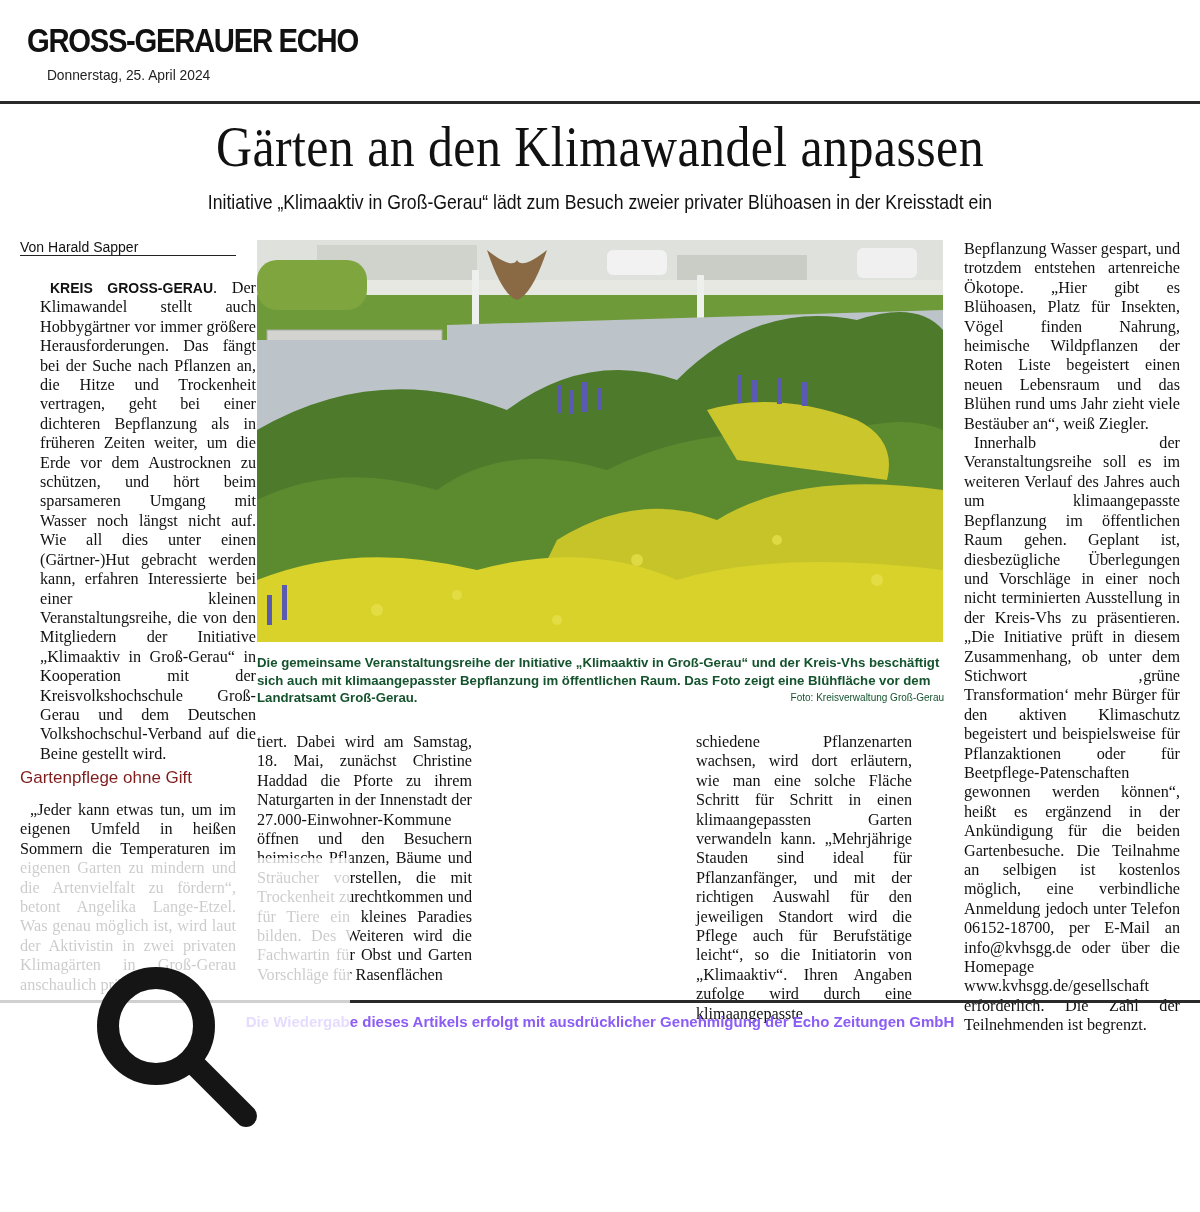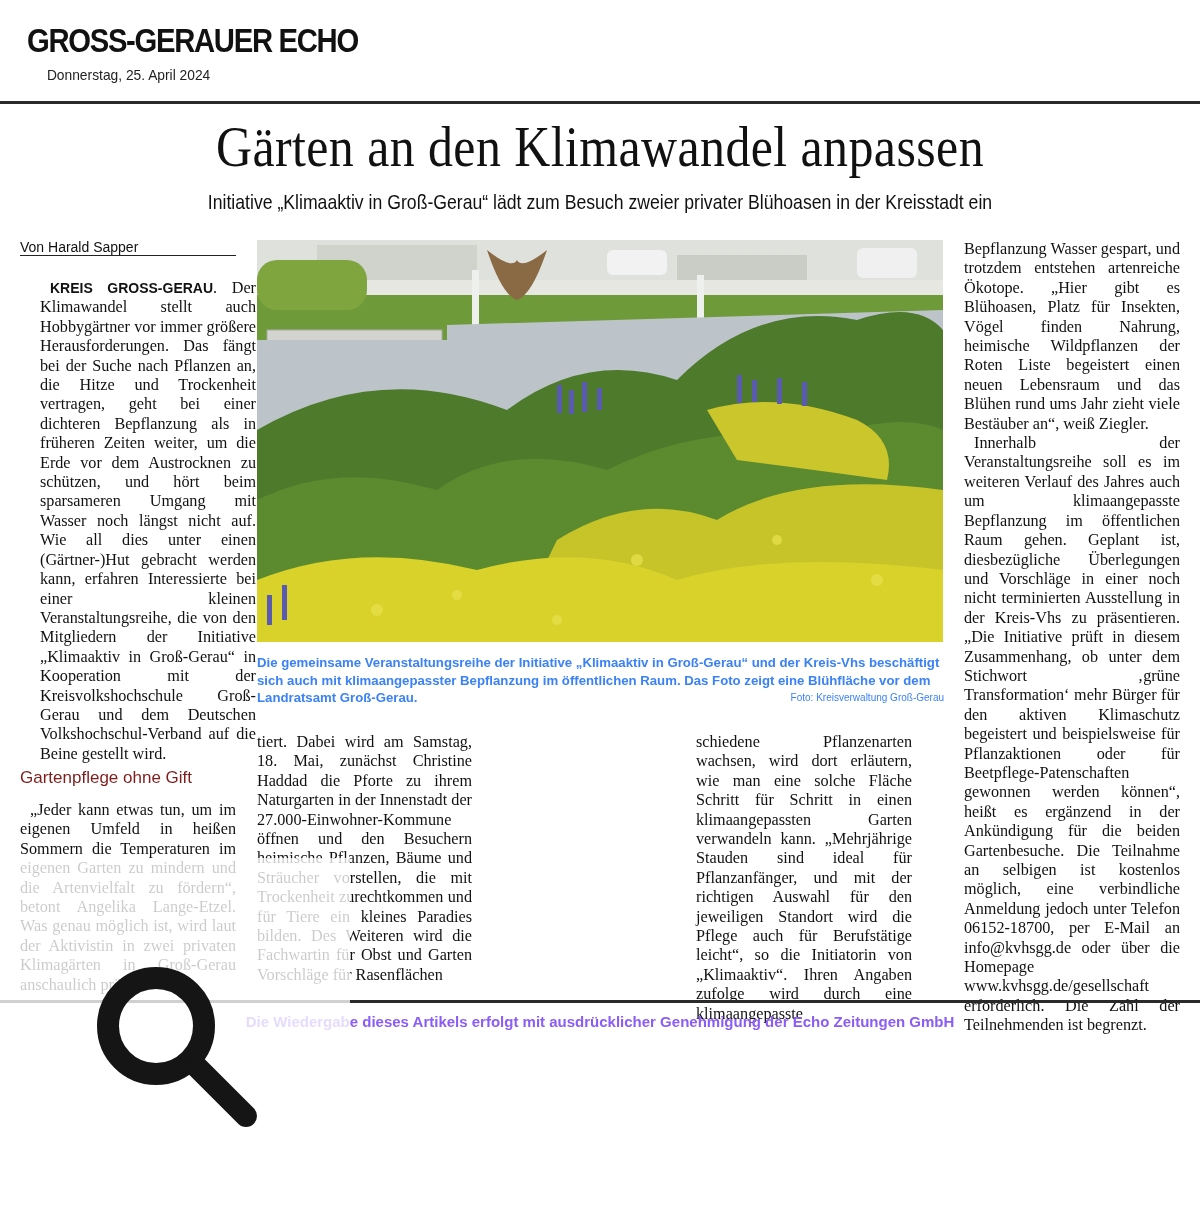--- a/index.html
+++ b/index.html
@@ -21,21 +21,21 @@
          font-size:14px; border-bottom:1px solid #222; transform-origin:0 0; }
   .col { position:absolute; font-family:"Liberation Serif", serif; font-size:16.2px; line-height:19.4px;
          text-align:justify; color:#111; hyphens:manual; }
   .col p { margin:0; }
   .col p.ind { text-indent:10px; }
   .dateline { font-family:"Liberation Sans", sans-serif; font-weight:bold; font-size:14px; }
   .subtitle { position:absolute; left:20px; top:747px; font-family:"Liberation Sans", sans-serif;
          font-size:17px; line-height:22px; color:#7f1d1d;margin-top:20px; }
   .photo { position:absolute; left:257px; top:240px; width:686px; height:402px; overflow:hidden; }
   .caption { position:absolute; left:257px; top:654px; width:687px; font-family:"Liberation Sans", sans-serif;
-         font-size:13.2px; line-height:17.5px; color:#3b82f6; }
+         font-size:13.2px; line-height:17.5px; color:#14532d; }
   .caption .b { font-weight:bold; }
   .caption .credit { float:right; font-weight:normal; font-size:10px; }
   .bottomline { position:absolute; left:0; top:1000px; width:1200px; height:3px; background:#2a2a2a; }
   .notice { position:absolute; left:0; top:1013px; width:1200px; text-align:center;
          font-family:"Liberation Sans", sans-serif; font-weight:bold; font-size:15px; color:#8b5cf6; }
   .fade { position:absolute; left:0; top:858px; width:350px; height:200px;
           background:rgba(255,255,255,0.78); }
   .magnifier { position:absolute; left:96px; top:966px; width:170px; height:170px; cursor:pointer; }
 </style>
 </head>

